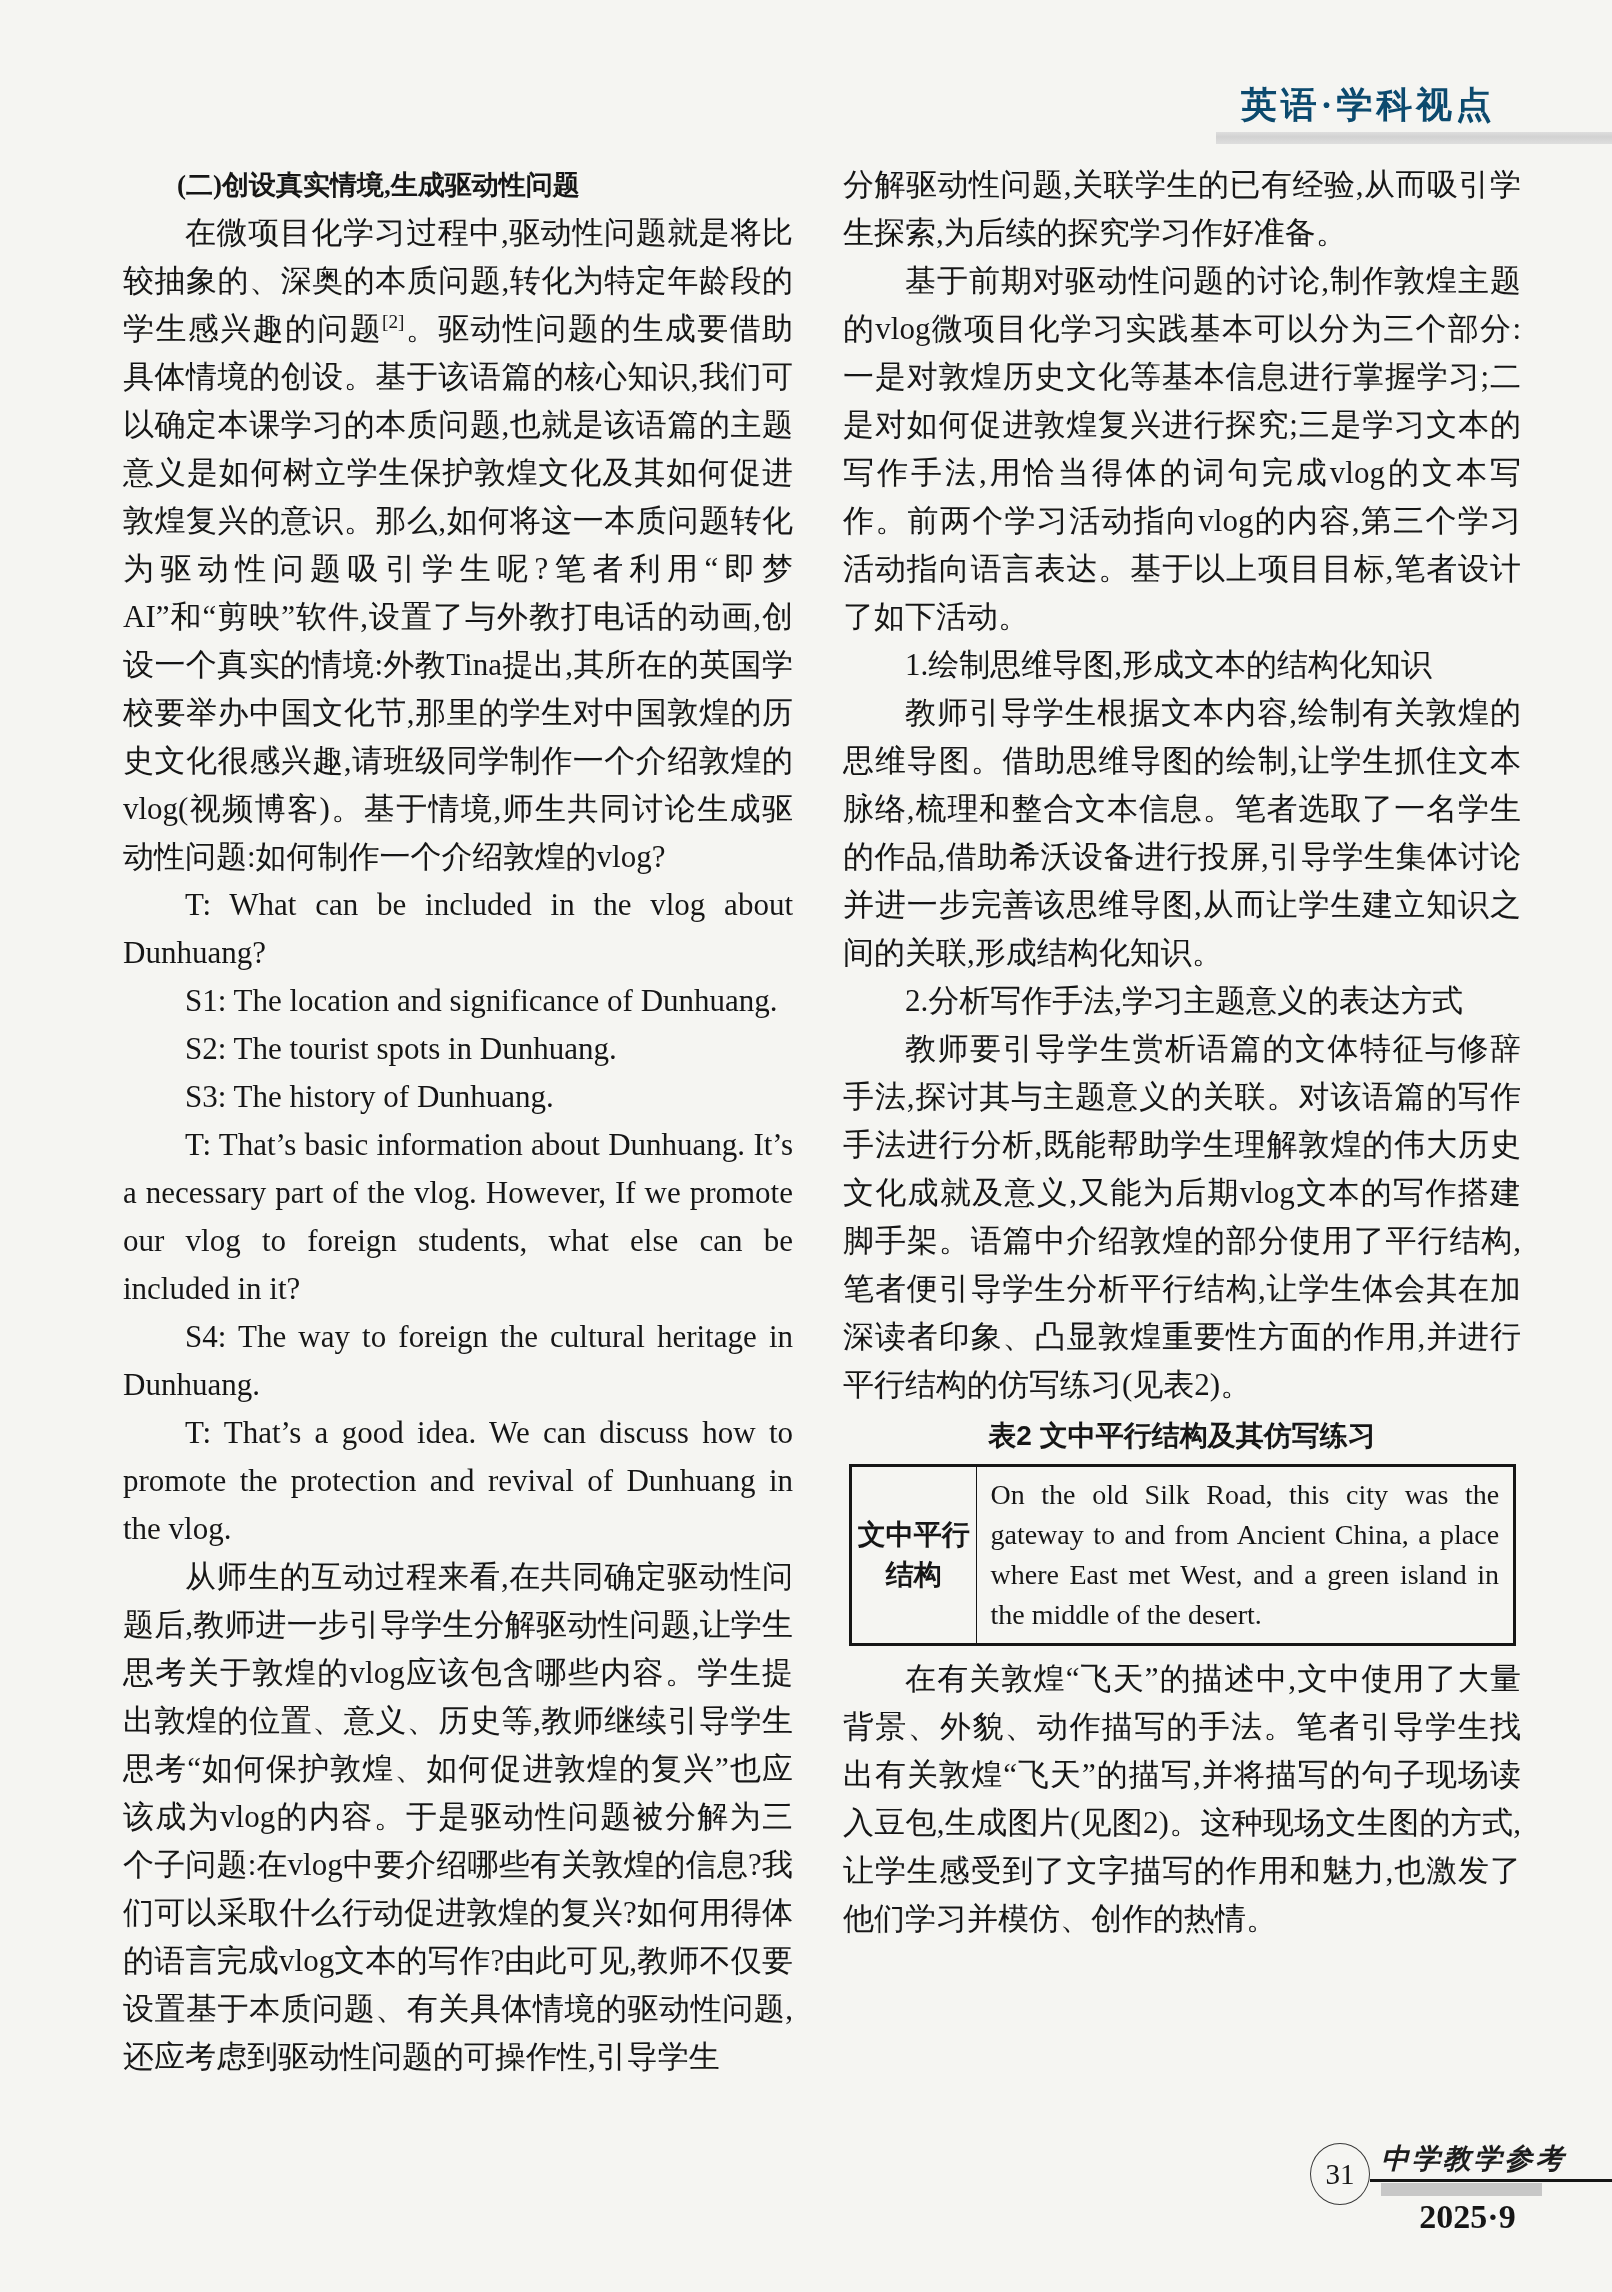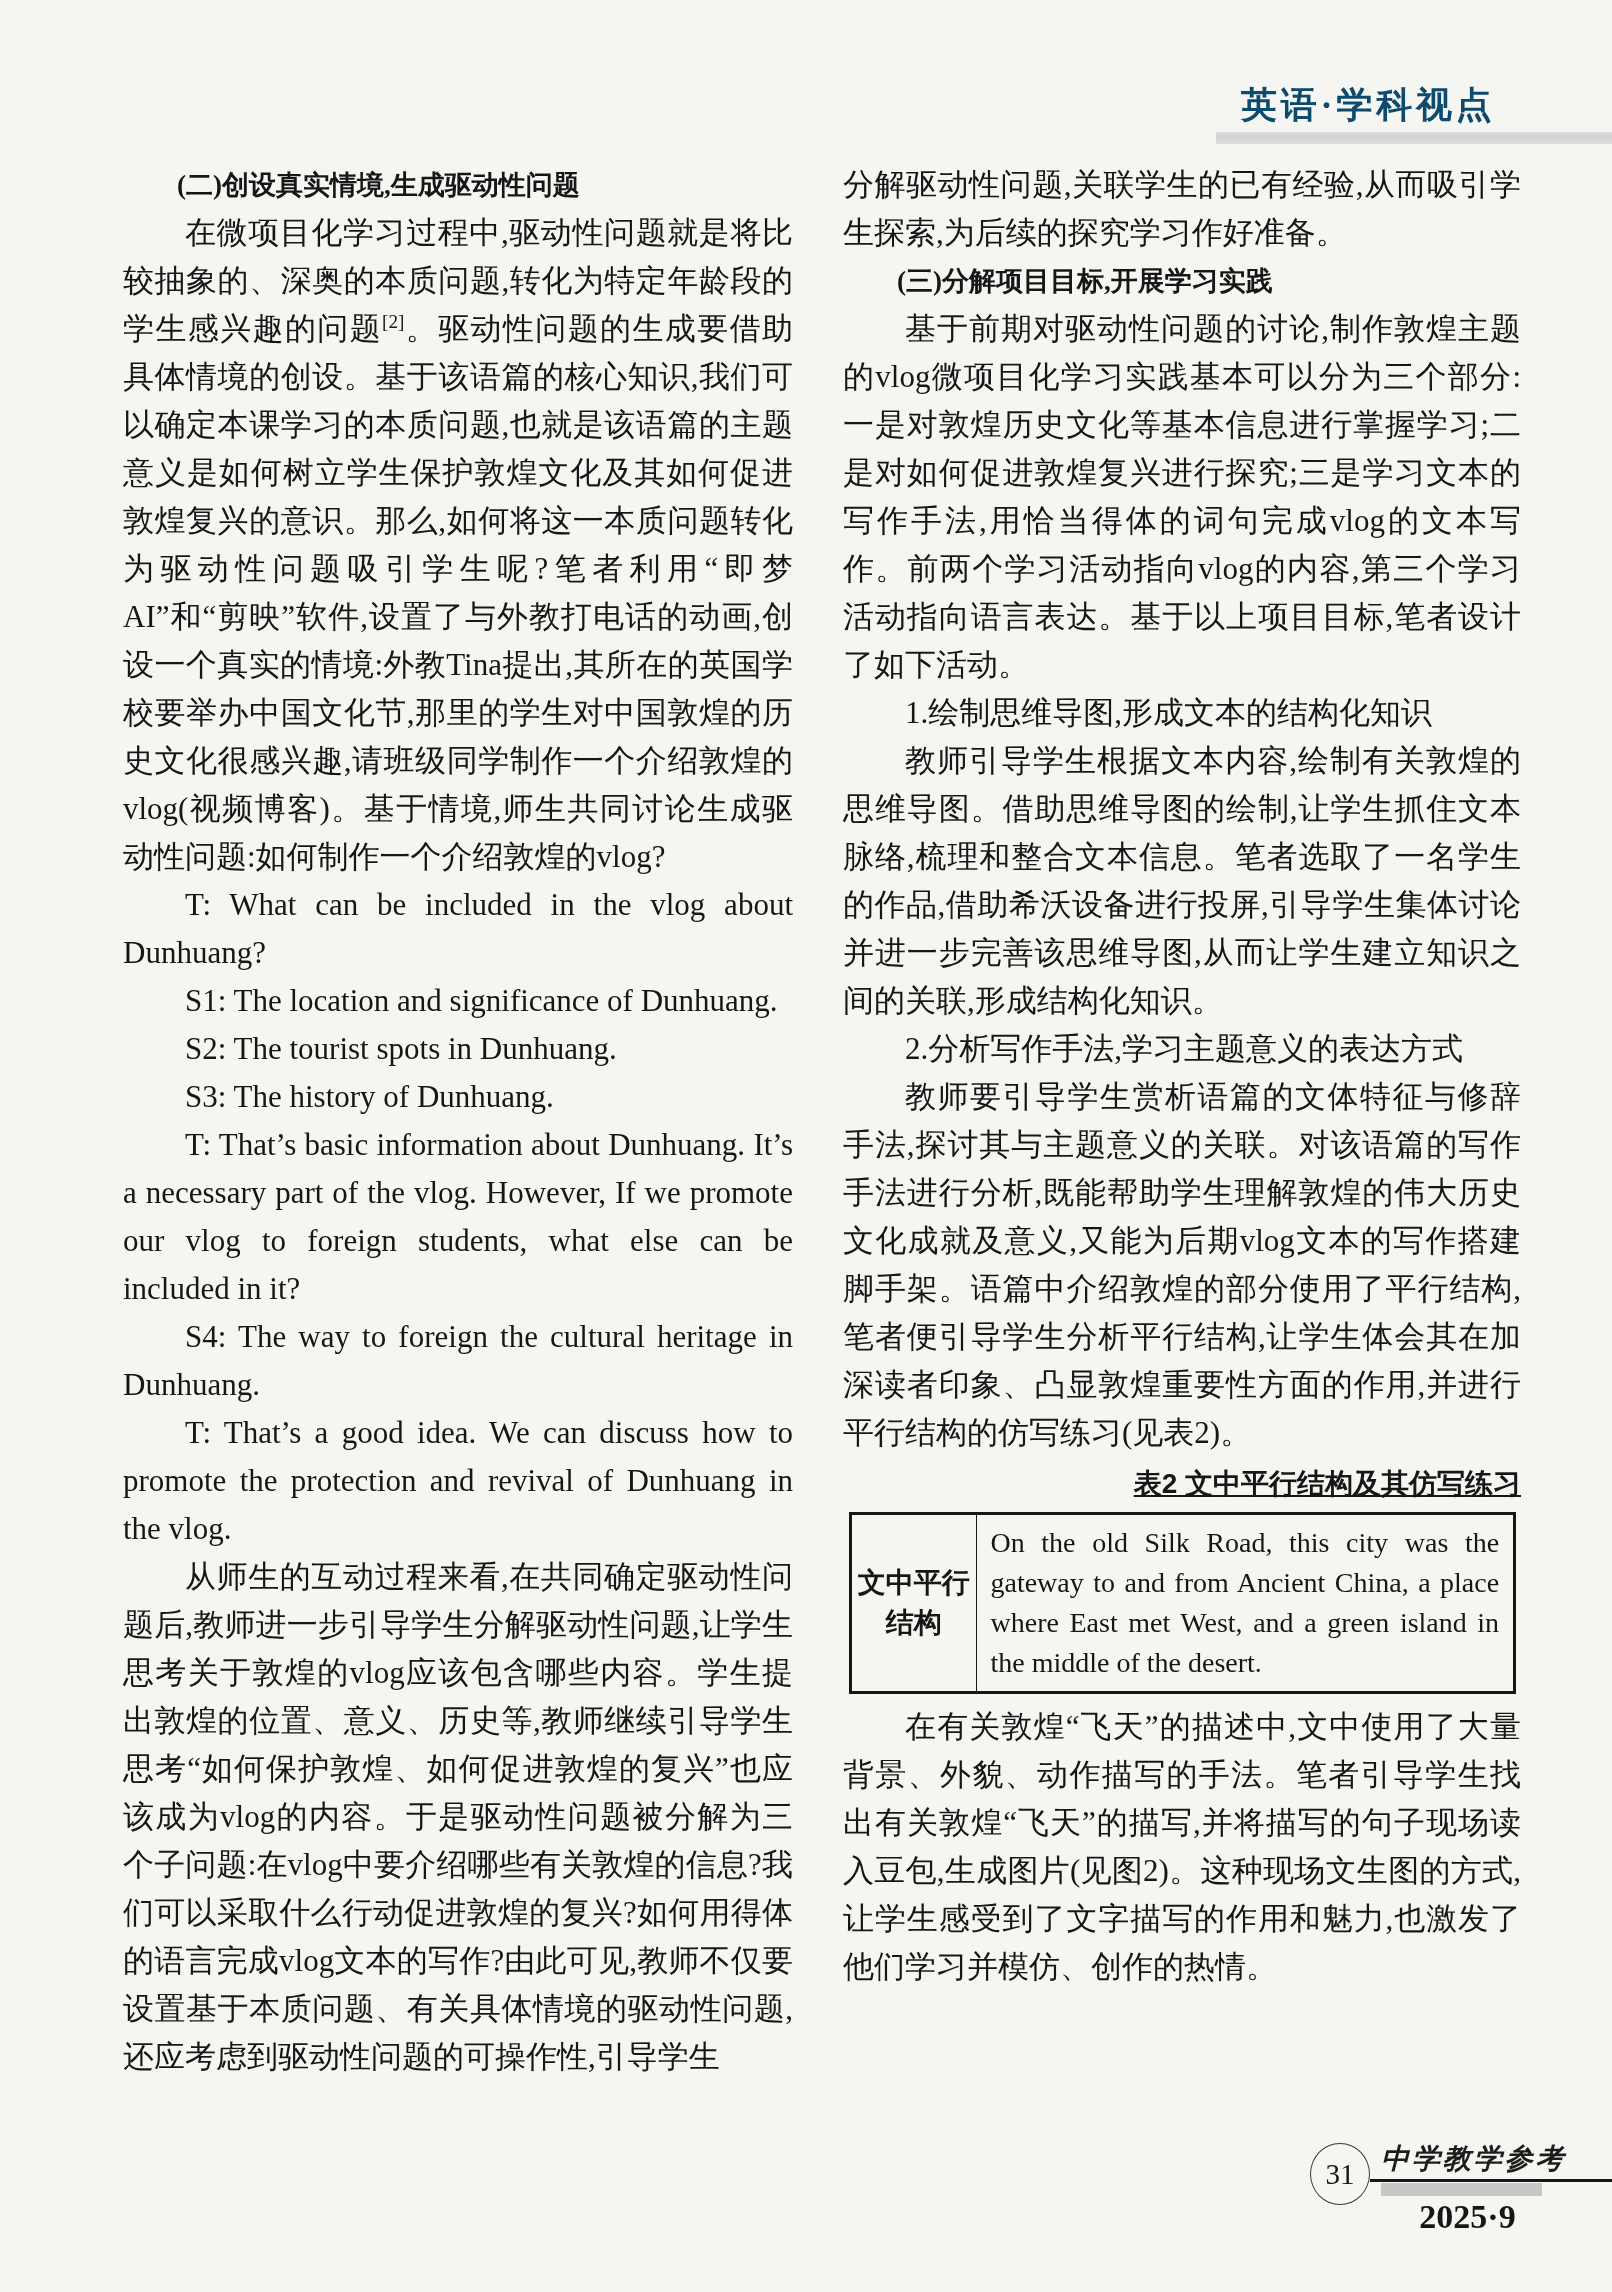--- a/index.html
+++ b/index.html
@@ -34,24 +34,23 @@
   p.noindent{text-indent:0;}
   .sec-heading{
     margin:0;text-indent:2em;
     font-weight:bold;font-size:27px;line-height:48px;font-family:Liberation Serif, serif;
   }
   .ref-sup{vertical-align:super;font-size:0.62em;line-height:0;}
   .dialogue{text-indent:2em;}
   
   .tbl-caption{
     margin:5.8px 0 7.7px 0;
-    text-align:right;font-weight:bold;font-size:28px;line-height:42px;
+    text-align:center;font-weight:bold;font-size:28px;line-height:42px;
     font-family:"Liberation Sans","DejaVu Sans",sans-serif;
     text-indent:0;
-    text-decoration:underline;
   }
   table.parallel{
     border-collapse:collapse;
     width:667px;margin:0 auto;
     border:3.8px solid #161616;
   }
   table.parallel td{
     border:1.9px solid #161616;
     vertical-align:middle;
   }
@@ -105,21 +104,20 @@
   <p class="dialogue">S2: The tourist spots in Dunhuang.</p>
   <p class="dialogue">S3: The history of Dunhuang.</p>
   <p class="dialogue">T: That’s basic information about Dunhuang. It’s a necessary part of the vlog. However, If we promote our vlog to foreign students, what else can be included in it?</p>
   <p class="dialogue">S4: The way to foreign the cultural heritage in Dunhuang.</p>
   <p class="dialogue">T: That’s a good idea. We can discuss how to promote the protection and revival of Dunhuang in the vlog.</p>
   <p>从师生的互动过程来看,在共同确定驱动性问题后,教师进一步引导学生分解驱动性问题,让学生思考关于敦煌的vlog应该包含哪些内容。学生提出敦煌的位置、意义、历史等,教师继续引导学生思考“如何保护敦煌、如何促进敦煌的复兴”也应该成为vlog的内容。于是驱动性问题被分解为三个子问题:在vlog中要介绍哪些有关敦煌的信息?我们可以采取什么行动促进敦煌的复兴?如何用得体的语言完成vlog文本的写作?由此可见,教师不仅要设置基于本质问题、有关具体情境的驱动性问题,还应考虑到驱动性问题的可操作性,引导学生</p>
 </div>
 
 <div class="col col-right">
   <p class="noindent">分解驱动性问题,关联学生的已有经验,从而吸引学生探索,为后续的探究学习作好准备。</p>
-  <p class="sec-heading">(三)分解项目目标,开展学习实践</p>
   <p>基于前期对驱动性问题的讨论,制作敦煌主题的vlog微项目化学习实践基本可以分为三个部分:一是对敦煌历史文化等基本信息进行掌握学习;二是对如何促进敦煌复兴进行探究;三是学习文本的写作手法,用恰当得体的词句完成vlog的文本写作。前两个学习活动指向vlog的内容,第三个学习活动指向语言表达。基于以上项目目标,笔者设计了如下活动。</p>
   <p>1.绘制思维导图,形成文本的结构化知识</p>
   <p>教师引导学生根据文本内容,绘制有关敦煌的思维导图。借助思维导图的绘制,让学生抓住文本脉络,梳理和整合文本信息。笔者选取了一名学生的作品,借助希沃设备进行投屏,引导学生集体讨论并进一步完善该思维导图,从而让学生建立知识之间的关联,形成结构化知识。</p>
   <p>2.分析写作手法,学习主题意义的表达方式</p>
   <p>教师要引导学生赏析语篇的文体特征与修辞手法,探讨其与主题意义的关联。对该语篇的写作手法进行分析,既能帮助学生理解敦煌的伟大历史文化成就及意义,又能为后期vlog文本的写作搭建脚手架。语篇中介绍敦煌的部分使用了平行结构,笔者便引导学生分析平行结构,让学生体会其在加深读者印象、凸显敦煌重要性方面的作用,并进行平行结构的仿写练习(见表2)。</p>
 
   <p class="tbl-caption">表2  文中平行结构及其仿写练习</p>
   <table class="parallel">
     <tbody>
       <tr>

